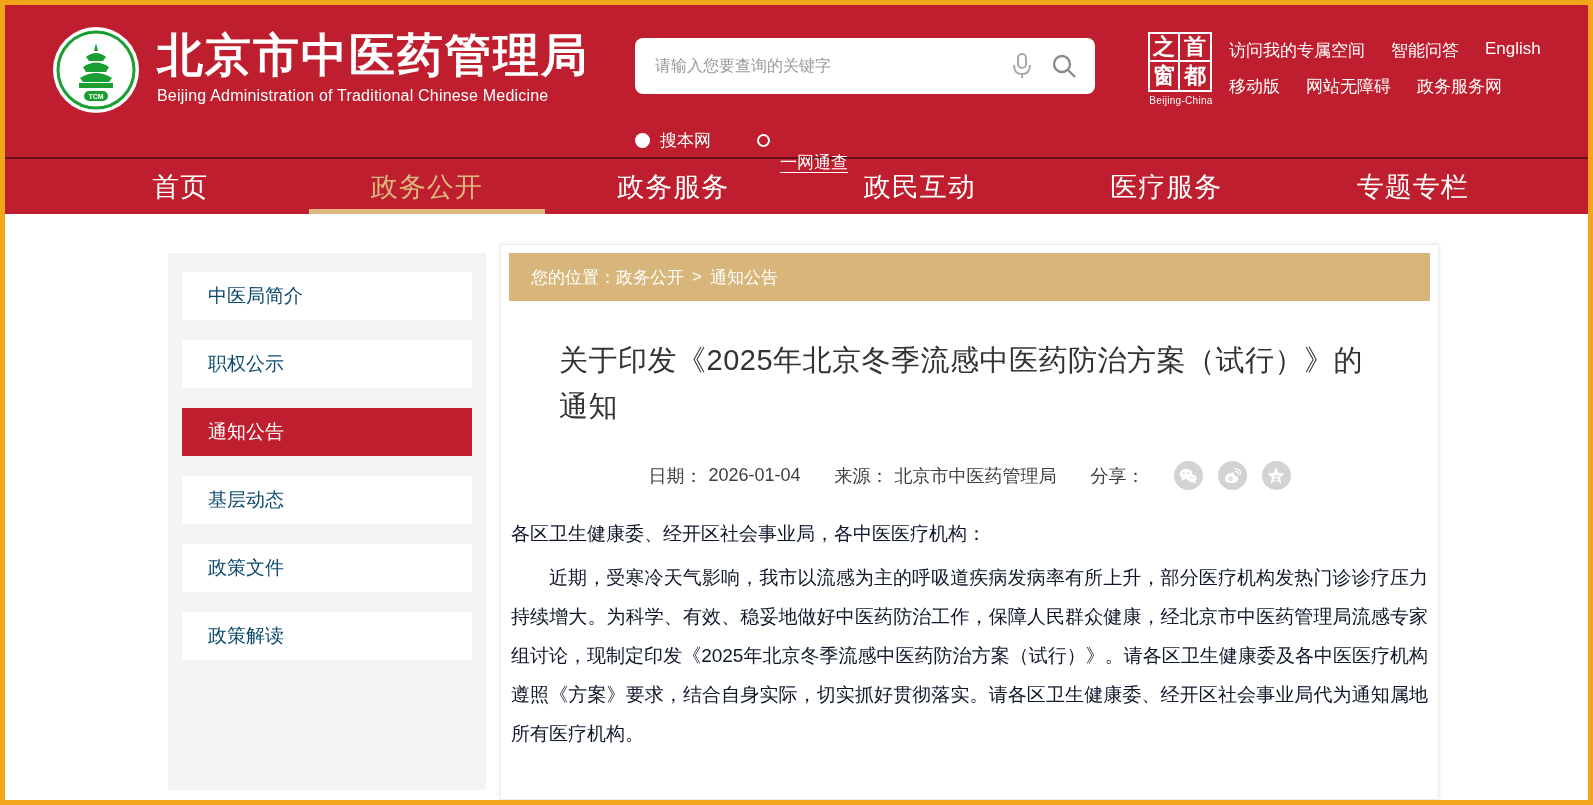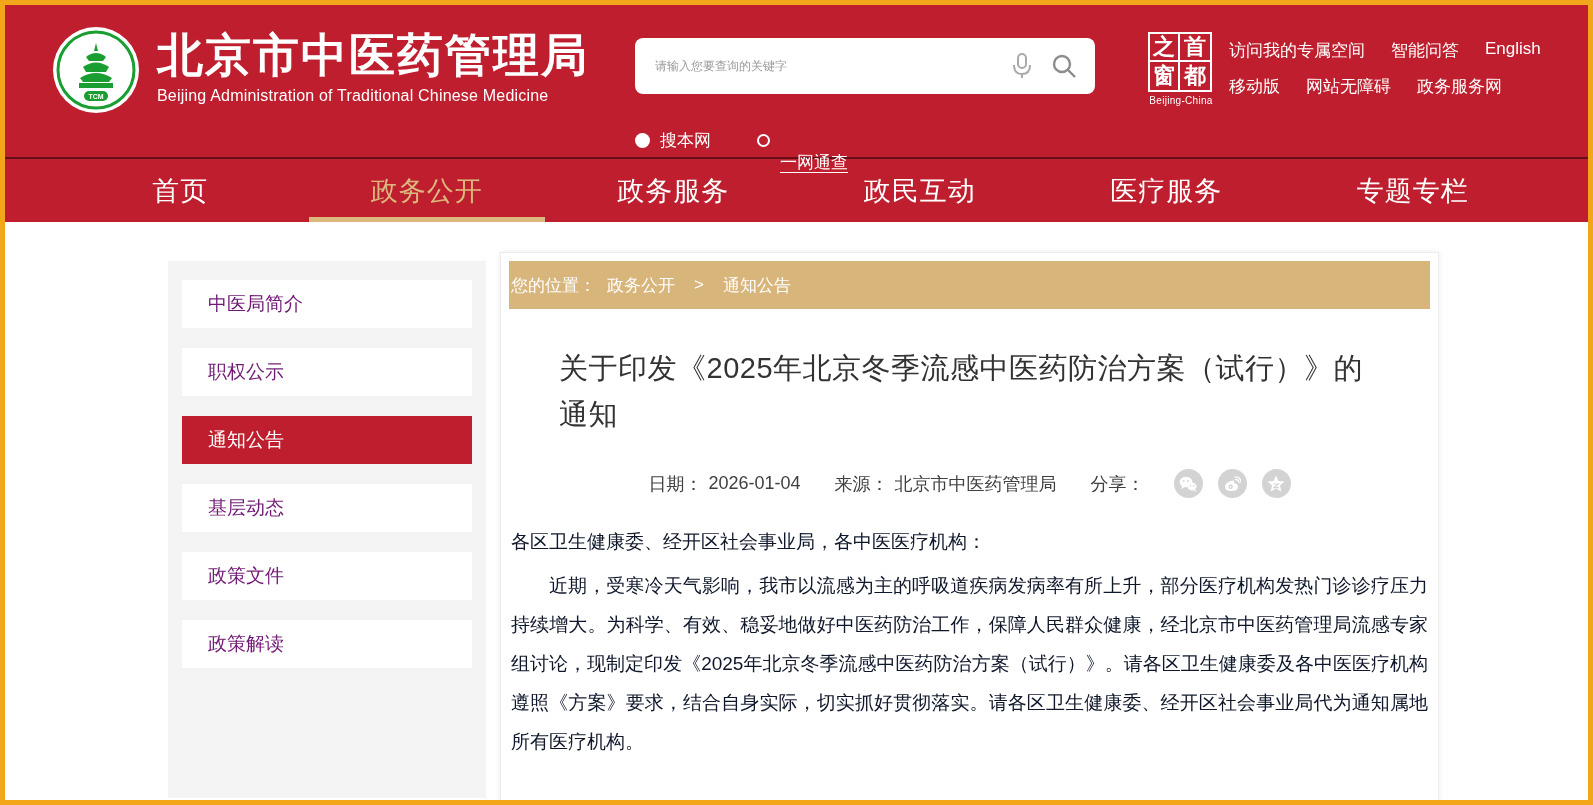--- a/index.html
+++ b/index.html
@@ -18,21 +18,21 @@
   .emblem { width:86px; height:86px; margin-top:8px; flex:0 0 auto; }
   .brand-text { margin-left:18px; color:#fff; }
   .site-title { font-size:46px; font-weight:bold; letter-spacing:2px; line-height:56px; }
   .site-subtitle { font-size:16px; font-weight:normal; margin-top:4px; letter-spacing:0.2px; }
   .search-area { position:absolute; left:630px; top:33px; width:460px; }
   .search-box {
     display:flex; align-items:center; background:#fff; border-radius:8px;
     height:56px; padding:0 16px 0 20px;
   }
   .search-input {
-    flex:1; border:none; outline:none; font-size:12px; color:#333;
+    flex:1; border:none; outline:none; font-size:16px; color:#333;
     font-family:Liberation Serif, serif; background:transparent;
   }
   .search-input::placeholder { color:#9a9a9a; }
   .search-box .icon-btn { width:30px; height:30px; margin-left:12px; cursor:pointer; display:flex; align-items:center; justify-content:center; }
   .search-scope { display:flex; align-items:center; margin-top:13px; color:#fff; font-size:17px; }
   .radio-opt { display:flex; align-items:center; margin-right:46px; cursor:pointer; }
   .radio-dot { width:15px; height:15px; border-radius:50%; background:#fff; margin-right:10px; }
   .radio-ring { width:13px; height:13px; border-radius:50%; border:2px solid #fff; background:transparent; margin-right:10px; }
   .radio-opt .u { text-decoration:underline; text-underline-offset:4px;margin-top:44px; }
   .capital-logo { position:absolute; left:1143px; top:27px; width:66px; text-align:center; cursor:pointer; }
@@ -45,51 +45,51 @@
     color:#fff; font-size:22px; font-weight:bold; line-height:1;
   }
   .capital-grid span:nth-child(1), .capital-grid span:nth-child(2) { border-bottom:2px solid #fff; }
   .capital-grid span:nth-child(1), .capital-grid span:nth-child(3) { border-right:2px solid #fff; }
   .capital-caption { color:#fff; font-size:10px; margin-top:3px; letter-spacing:0.3px; }
   .quick-links { position:absolute; left:1224px; top:34px; width:330px; color:#fff; }
   .quick-row { display:flex; margin-bottom:13px;text-align:center; }
   .quick-row a { color:#fff; text-decoration:none; font-size:17px; margin-right:26px; cursor:pointer; white-space:nowrap; }
   
   .nav {
-    height:65px; background:#BE1E2D; border-top:2px solid rgba(30,0,6,0.55);
+    height:57px; background:#BE1E2D; border-top:2px solid rgba(30,0,6,0.55);
     display:flex; padding:0 52px;
   }
   .nav-item {
     flex:1; display:flex; align-items:center; justify-content:center;
     color:#fff; font-size:27px; cursor:pointer; position:relative; letter-spacing:1px;
   }
   .nav-item.active { color:#DCB87E; }
   .nav-item.active::after {
     content:""; position:absolute; left:5px; right:5px; bottom:0; height:5px; background:#DCB87E;
   }
   
   .content { position:relative; height:576px; background:#fff; }
   .sidebar {
     position:absolute; left:163px; top:39px; width:318px; bottom:0;
     background:#F4F4F4; padding-top:19px;
   }
   .side-item {
     width:290px; height:48px; margin:0 auto 20px auto; background:#fff;
     display:flex; align-items:center; padding-left:26px;
-    font-size:19px; color:#701a75; cursor:pointer;
+    font-size:19px; color:#0c4a6e; cursor:pointer;
   }
   .side-item.active { background:#BE1E2D; color:#fff; }
   .main-panel {
     position:absolute; left:495px; top:30px; width:939px; bottom:-10px;
     background:#fff; border:1px solid #ececec; box-shadow:0 0 6px rgba(0,0,0,0.08);
     padding:8px 8px 0 8px;
   }
   .breadcrumb {
     height:48px; background:#D8B57A; color:#fff; font-size:17px;
-    display:flex; align-items:center; padding-left:2px;gap:11px;
+    display:flex; align-items:center; padding-left:22px;
   }
   .breadcrumb a { color:#fff; text-decoration:none; cursor:pointer; }
   .crumb-sep { margin:0 8px; }
   .article-title {
     margin:36px 50px 0 50px; text-align:left; font-size:29px; font-weight:normal;
     color:#333; line-height:46px; letter-spacing:0.5px;
   }
   .meta-row {
     margin-top:32px; display:flex; align-items:center; justify-content:center;
     font-size:18px; color:#404040;

